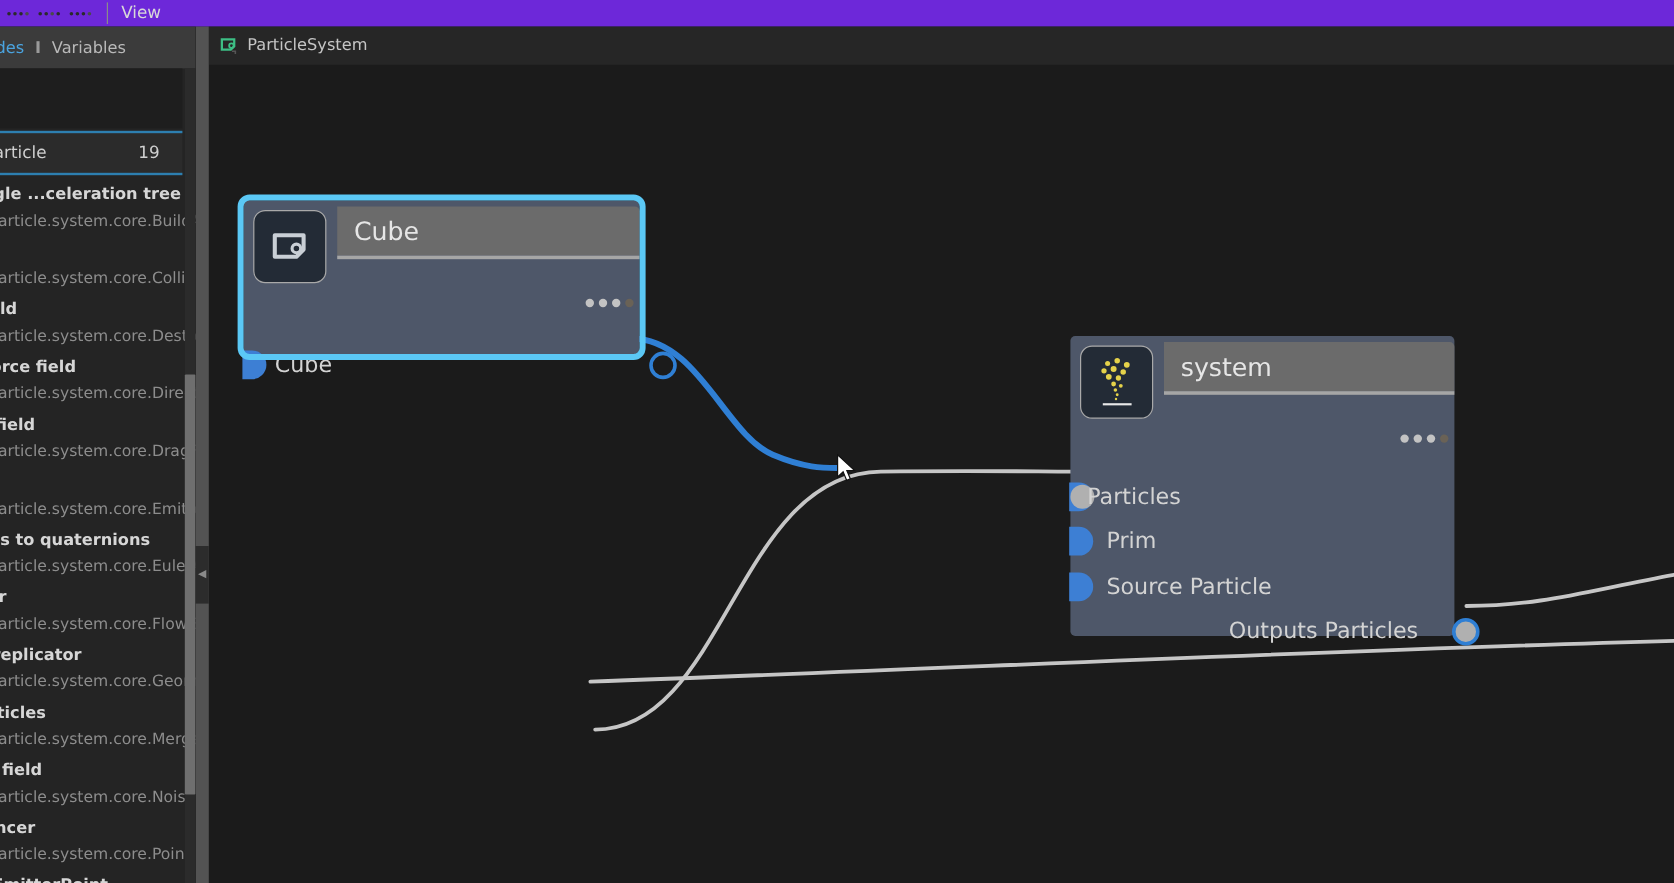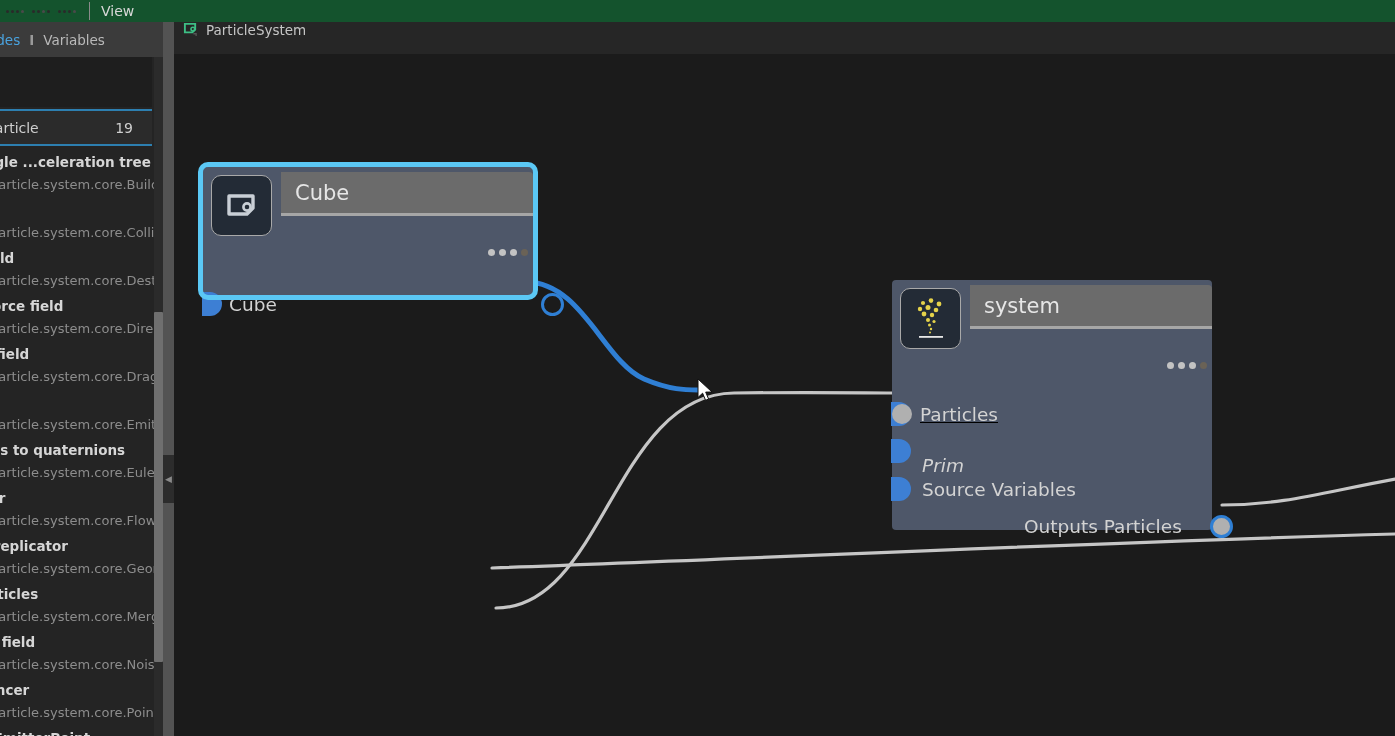--- a/index.html
+++ b/index.html
@@ -14,21 +14,21 @@
     font-family: "DejaVu Sans", "Liberation Sans", sans-serif;
     position: relative;
     -webkit-font-smoothing: antialiased;
   }
 
   
   #topbar {
     position: absolute;
     left: 0; top: 0;
     width: 1395px; height: 22px;
-    background: #14532d;
+    background: #6d28d9;
     display: flex;
     align-items: center;
     z-index: 40;
   }
   .dot-group {
     display: flex;
     align-items: center;
     gap: 2px;
     margin-left: 8px;
     height: 22px;
@@ -200,20 +200,21 @@
     height: 714px;
     background: #1b1b1b;
     overflow: hidden;
   }
   #breadcrumb {
     position: absolute;
     left: 0; top: 0;
     width: 1221px; height: 32px;
     background: #262626;
     display: flex;
+    align-items: center;
     z-index: 5;
   }
   #breadcrumb-icon {
     margin-left: 9px;
     width: 15px; height: 15px;
     display: block;
   }
   #breadcrumb-label {
     color: #c5c5c5;
     font-size: 13.5px;
@@ -522,32 +523,32 @@
       </svg>
     </div>
     <div class="gnode-dots" style="left:275px; top:82px;">
       <i></i>
       <i></i>
       <i></i>
       <i class="faint"></i>
     </div>
 
     <div class="port-in connected" style="left:-1px; top:122px;"></div>
-    <div class="port-row" style="left:28px; top:122px;text-decoration:underline;">
+    <div class="port-row" style="left:14px; top:122px;">
       <span class="port-label">Particles</span>
     </div>
 
     <div class="port-in" style="left:-1px; top:159px;"></div>
-    <div class="port-row" style="left:30px; top:173px;font-style:italic;">
+    <div class="port-row" style="left:30px; top:159px;">
       <span class="port-label">Prim</span>
     </div>
 
     <div class="port-in" style="left:-1px; top:197px;"></div>
     <div class="port-row" style="left:30px; top:197px;">
-      <span class="port-label">Source Variables</span>
+      <span class="port-label">Source Particle</span>
     </div>
 
     <div class="port-row" style="left:132px; top:234px;">
       <span class="port-label">Outputs Particles</span>
     </div>
     <div class="port-out" style="left:318px; top:235px;"></div>
   </div>
 
 
   <svg id="cursor" width="18" height="26" viewBox="0 0 18 26" style="left:523px; top:356px;">

